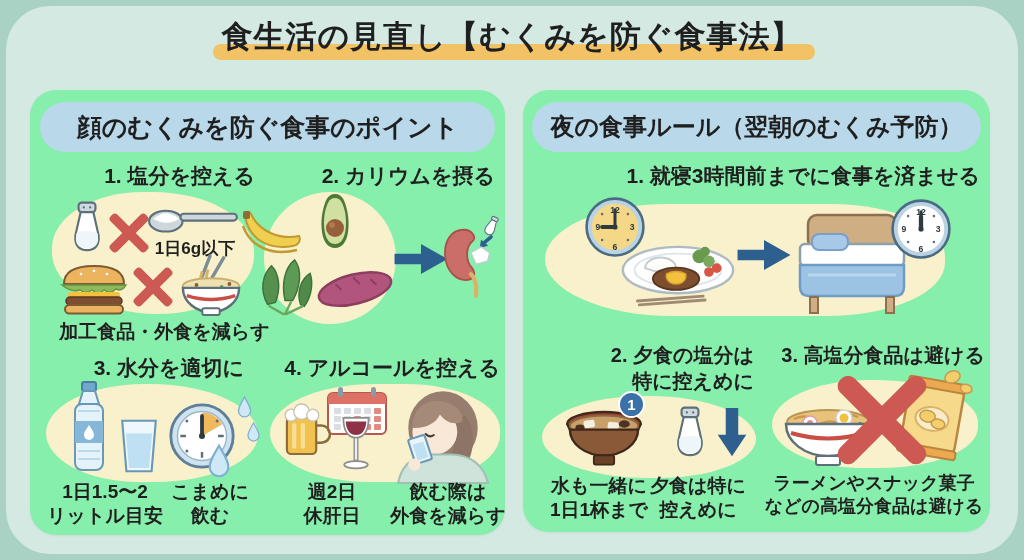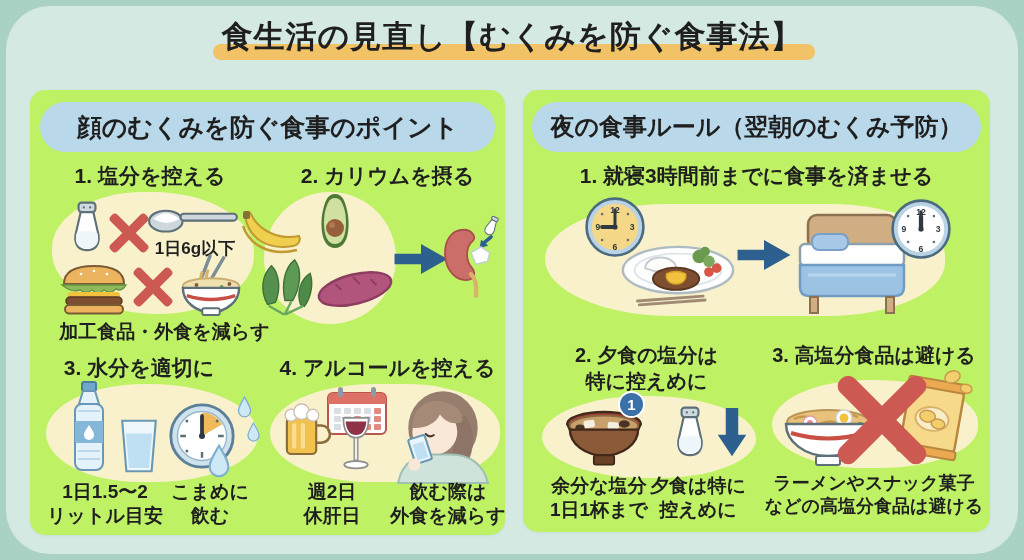--- a/index.html
+++ b/index.html
@@ -6,23 +6,23 @@
   body{
     width:1024px;height:560px;position:relative;overflow:hidden;
     background:#a9d2c5;color:#1f1f1f;
     font-family:"Liberation Sans","DejaVu Sans",sans-serif;
   }
   .board{position:absolute;left:6px;top:6px;right:6px;bottom:6px;background:#d3e9e1;border-radius:44px}
   .title-wrap{position:absolute;left:0;top:16px;width:1024px;text-align:center}
   .title{display:inline-block;position:relative;font-size:31px;font-weight:700;letter-spacing:1px}
   .title .hl{position:absolute;left:-8px;right:-12px;bottom:-2px;height:16px;background:#f2c266;border-radius:8px;z-index:0}
   .title .txt{position:relative;z-index:1}
-  .panel{position:absolute;background:#bef264;border-radius:15px;box-shadow:0 1px 3px rgba(0,0,0,.05)}
+  .panel{position:absolute;background:#86efac;border-radius:26px;box-shadow:0 1px 3px rgba(0,0,0,.05)}
   .pill{position:absolute;background:#b9d8e9;border-radius:27px;display:flex;align-items:center;justify-content:center;font-weight:700}
-  .h{position:absolute;font-weight:700;text-align:center;white-space:pre-line;line-height:1.3}
+  .h{position:absolute;font-weight:700;text-align:right;white-space:pre-line;line-height:1.3}
   .cap{position:absolute;font-weight:700;text-align:center;white-space:pre-line;line-height:1.25}
   .blob{position:absolute;background:#f8f1cb}
   .icon{position:absolute}
   .icon svg{width:100%;height:100%;display:block;overflow:visible}
   .badge{position:absolute;background:#3b70a8;color:#fff;border:2.5px solid #fff;border-radius:50%;
          display:flex;align-items:center;justify-content:center;font-weight:700;font-size:15px;box-sizing:border-box}
 </style>
 </head>
 <body>
 
@@ -370,21 +370,21 @@
         <circle cx="21" cy="5.5" r="1.1" fill="#5d6f79"></circle>
       <path d="M12 10 h12 l5 22 c1 10 -4 14 -11 14 s-12 -4 -11 -14 z" fill="#ffffff" stroke="#5d6f79" stroke-width="2"></path>
       <path d="M8 30 c4 -3 16 -3 20 0 l0.4 3 c1 8 -3.6 11 -10.4 11 s-11.4 -3 -10.4 -11 z" fill="#eef6fa"></path>
     </svg>
   </div>
   <div class="icon" style="left:192px;top:318px;width:34px;height:50px">
     <svg viewBox="0 0 34 56">
         <path d="M10 0 h14 v30 h9 l-16 24 -16 -24 h9 z" fill="#2e608f"></path>
       </svg>
   </div>
-  <div class="cap" style="left:1px;top:384px;width:150px;font-size:19px">余分な塩分
+  <div class="cap" style="left:1px;top:384px;width:150px;font-size:19px">水も一緒に
 1日1杯まで</div>
   <div class="cap" style="left:110px;top:384px;width:130px;font-size:19px">夕食は特に
 控えめに</div>
 
   <div class="h" style="left:240px;top:252px;width:222px;font-size:20px">3. 高塩分食品は避ける</div>
   <div class="blob" style="left:249px;top:290px;width:206px;height:88px;border-radius:100px 108px 102px 96px / 46px 44px 42px 45px"></div>
   <div class="icon" style="left:257px;top:302px;width:96px;height:78px">
     <svg viewBox="0 0 96 78">
       <ellipse cx="48" cy="30" rx="41" ry="12" fill="#e8c27a" stroke="#b89555" stroke-width="2"></ellipse>
       <path d="M14 27 q10 -5 20 0 M40 32 q10 -5 20 0 M62 25 q8 -4 16 0" stroke="#c9984e" stroke-width="2.5" fill="none"></path>

